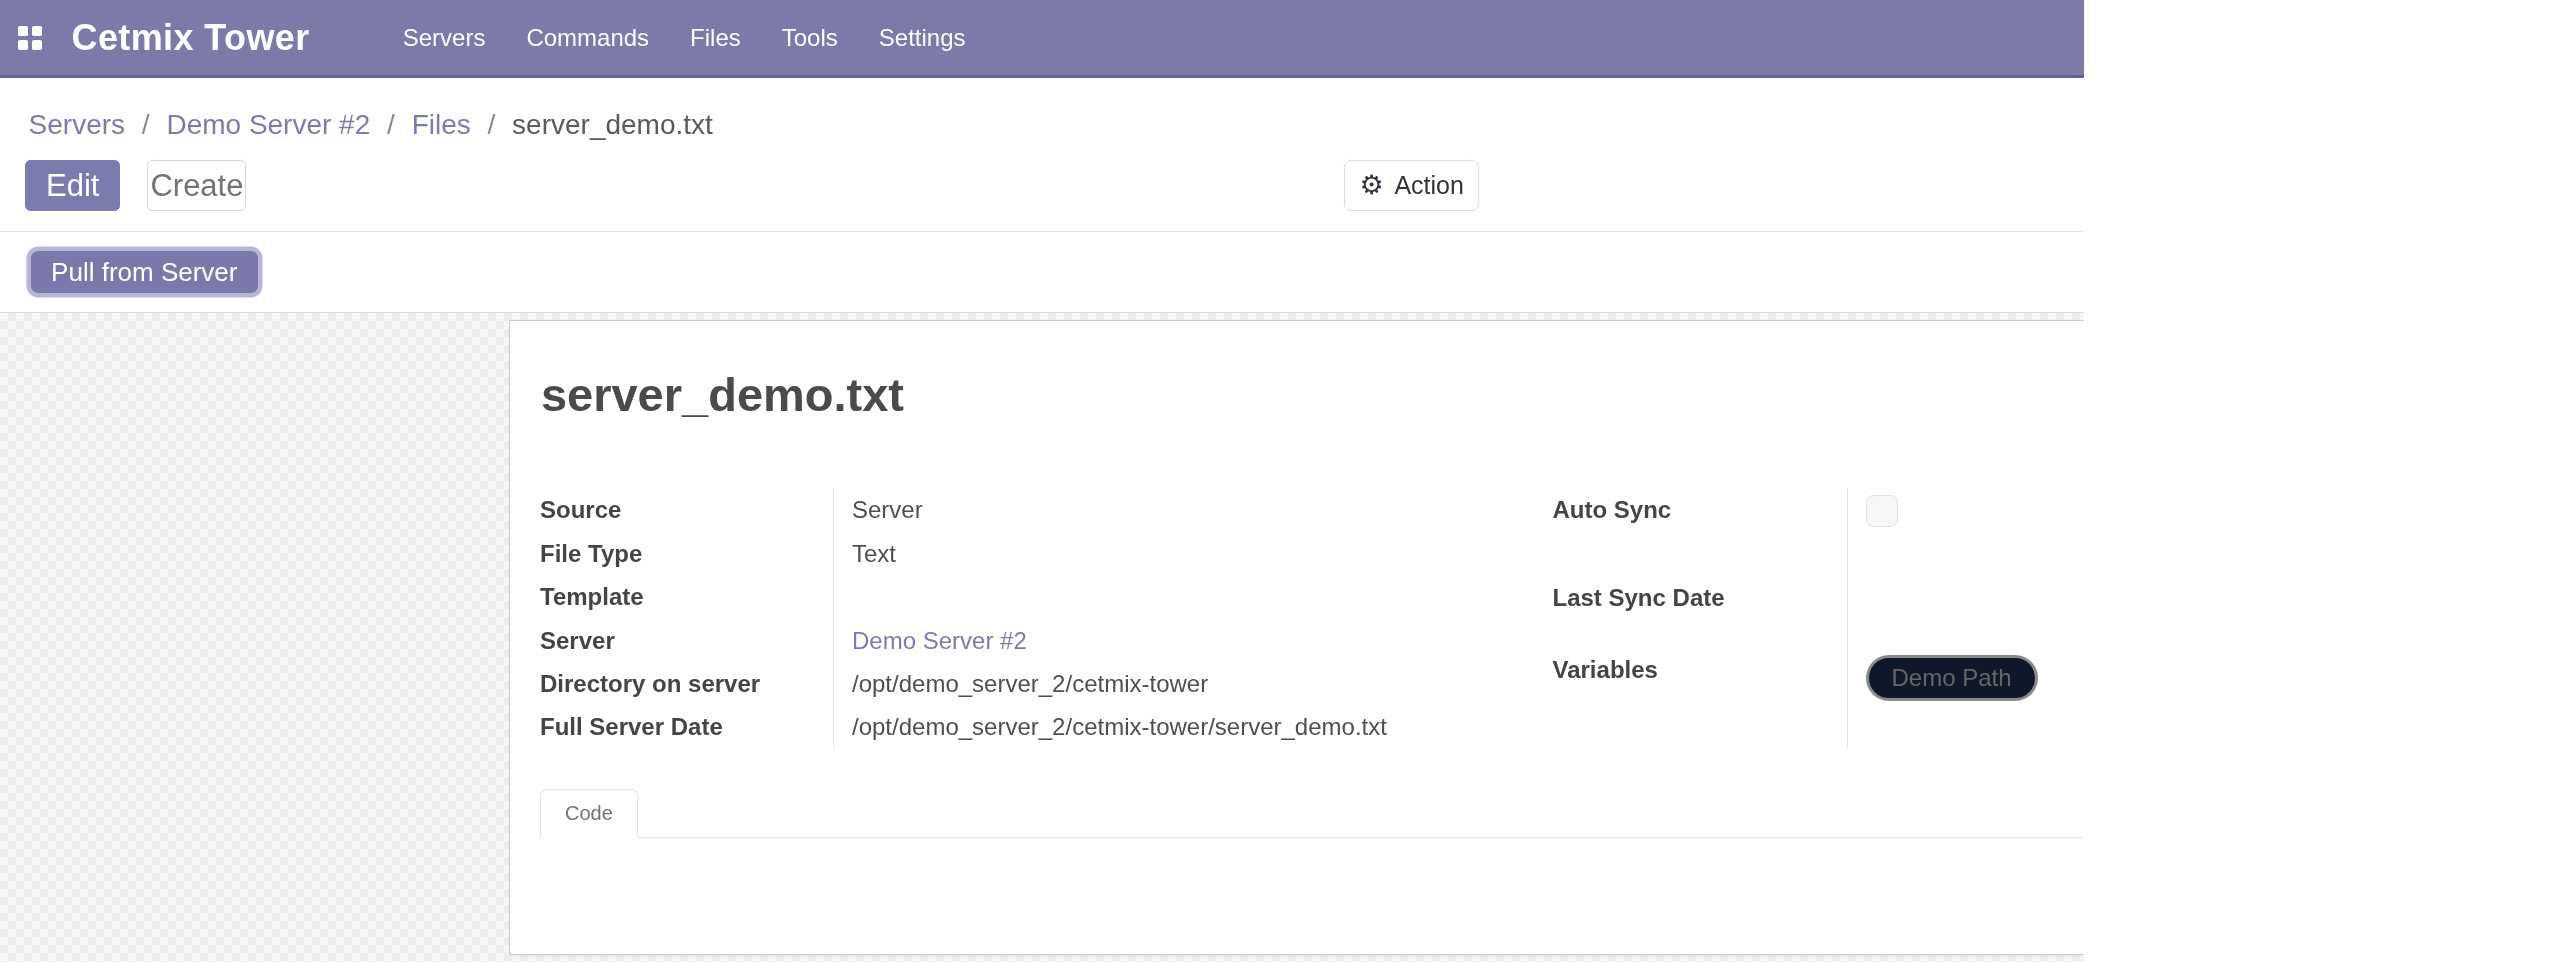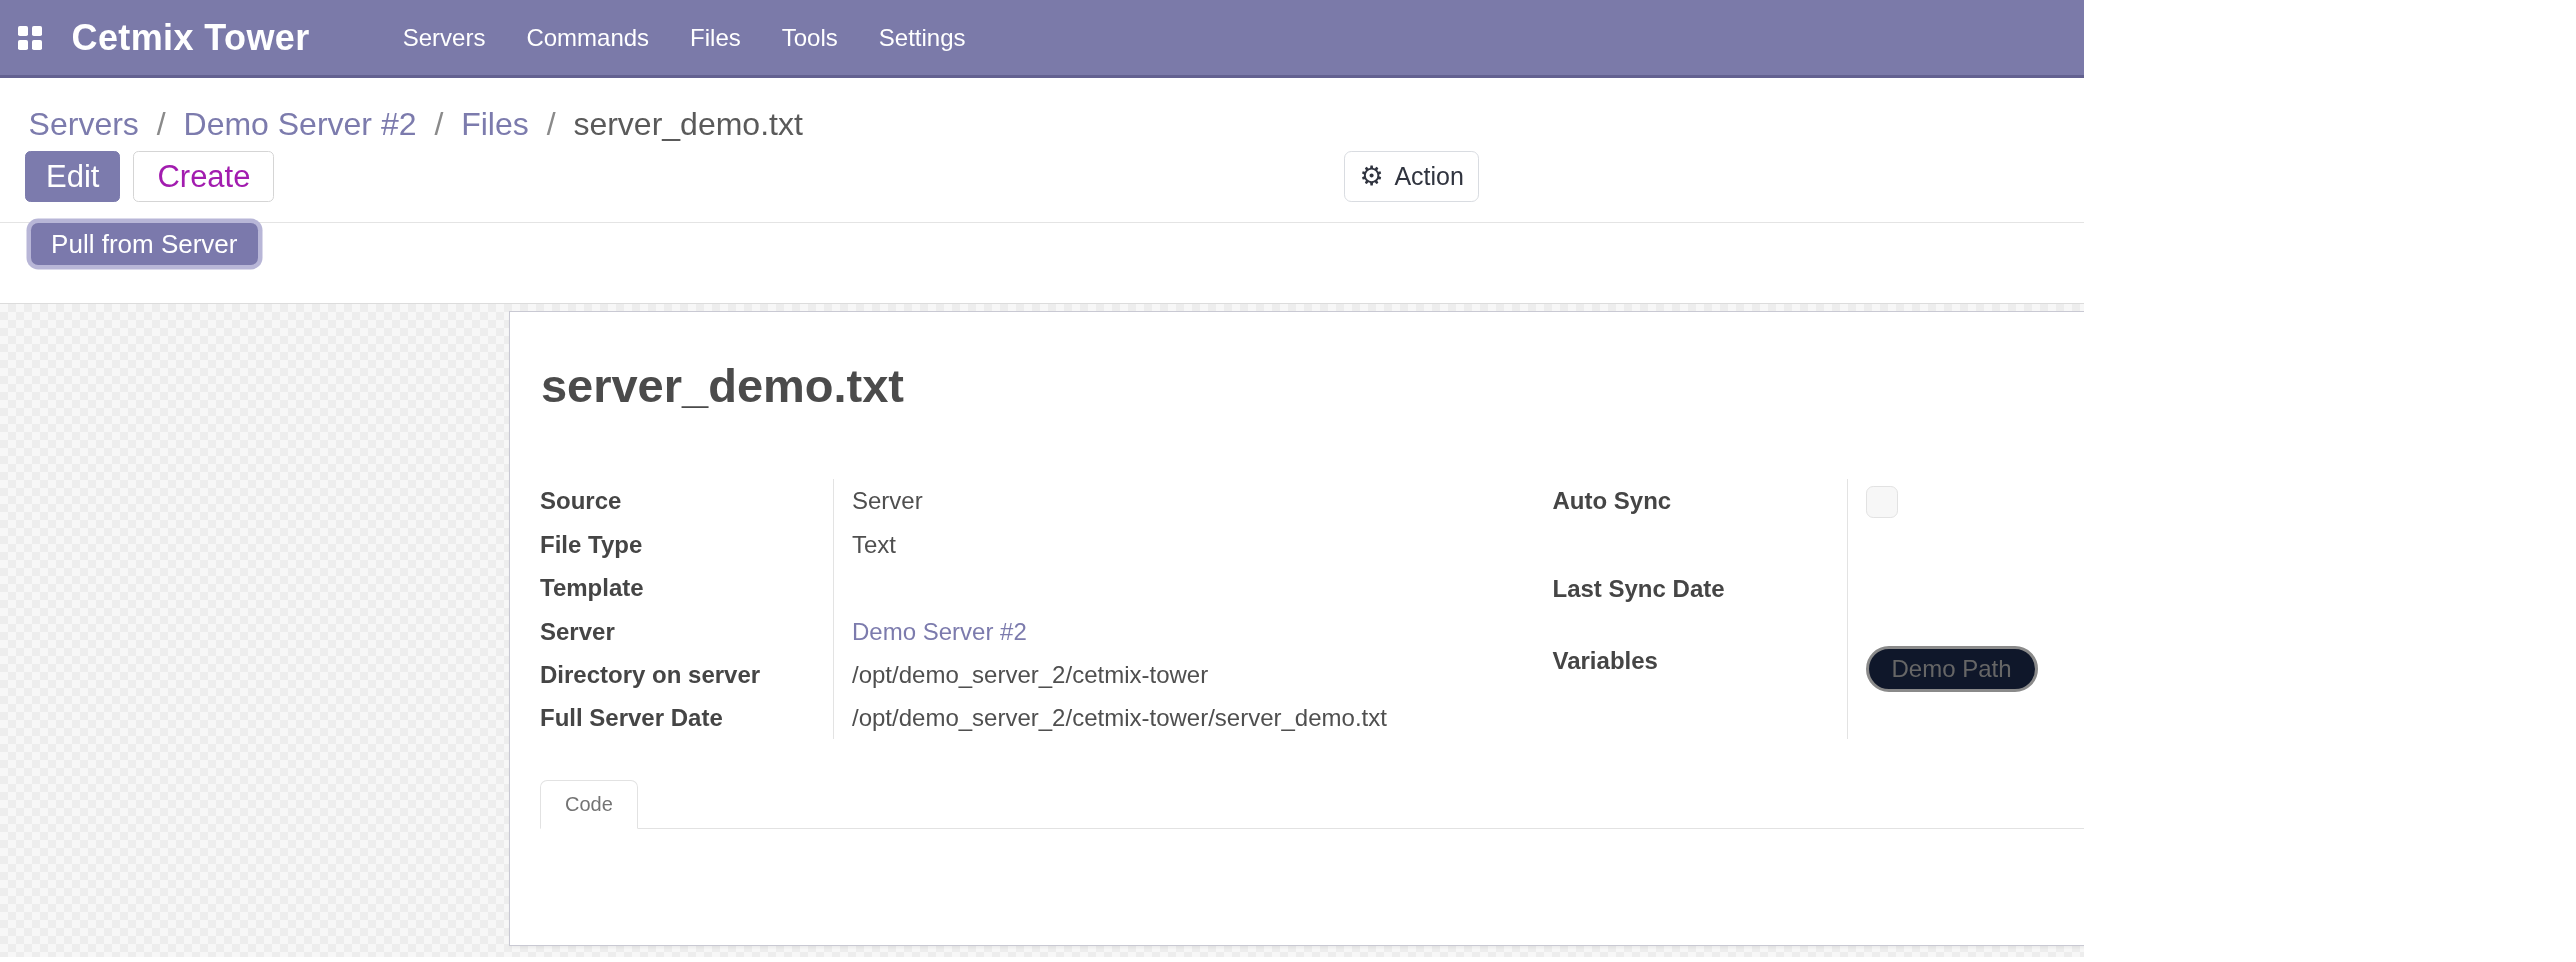--- a/index.html
+++ b/index.html
@@ -14,35 +14,35 @@
     display:flex;align-items:center;padding-left:18px;box-sizing:content-box;
   }
   .apps-icon{width:23px;height:23px;display:grid;grid-template-columns:10px 10px;
     grid-template-rows:10px 10px;gap:3.6px;cursor:pointer;}
   .apps-icon span{background:#fff;border-radius:1.8px;display:block;}
   .brand{color:#fff;font-size:36px;font-weight:bold;margin-left:30.5px;letter-spacing:0.4px;white-space:nowrap;}
   .nav-menu{display:flex;align-items:center;margin-left:93px;gap:41px;}
   .nav-item{color:#fff;font-size:24px;cursor:pointer;white-space:nowrap;}
   
   .control-panel{background:#fff;padding:27px 29px 20px 25px;border-bottom:0.9px solid #e4e4e4;}
-  .breadcrumb{font-size:32px;line-height:39px;margin-left:3.6px;margin-bottom:7px;}
+  .breadcrumb{font-size:28px;line-height:39px;margin-left:3.6px;margin-bottom:16px;}
   .breadcrumb .bc-link{color:#7c7bad;cursor:pointer;}
   .breadcrumb .bc-sep{color:#8a8a8a;margin:0 9px;}
   .breadcrumb .bc-current{color:#5a5a5a;}
   .btn-row{position:relative;height:51px;}
   .btn{display:inline-flex;align-items:center;justify-content:center;height:51px;
     font-size:31px;border-radius:5.4px;box-sizing:border-box;cursor:pointer;vertical-align:top;}
   .btn-primary{background:#7c7bad;color:#fff;border:0.9px solid #7c7bad;padding:0 20px;}
-  .btn-default{background:#fff;color:#a21caf;border:0.9px solid #d5d5d5;padding:0 23px;margin-left:9px;}
+  .btn-default{background:#fff;color:#737373;border:0.9px solid #d5d5d5;padding:0 2px;margin-left:23px;}
   .btn-action{position:absolute;left:1319px;top:0;background:#fff;color:#30343f;
     border:0.9px solid #d9dce1;border-radius:7.2px;padding:0 14.4px;font-size:25px;}
   .gear{font-size:27px;margin-right:10.8px;line-height:1;color:#30343f;}
   
   .statusbar{height:80px;background:#fff;border-bottom:0.9px solid #dcdcdc;
-    display:flex;align-items:flex-start;padding-left:30.5px;}
+    display:flex;align-items:center;padding-left:30.5px;}
   .btn-pull{
     height:42px;padding:0 20.6px;background:#7b79ac;color:#fff;font-size:26px;
     border:none;border-radius:7.2px;box-shadow:0 0 0 4.5px #b8b6d7;
     display:inline-flex;align-items:center;cursor:pointer;
   }
   
   .form-bg{
     height:653px;box-sizing:border-box;padding-top:7.2px;
     background-color:#f7f7f7;
     background-image:

